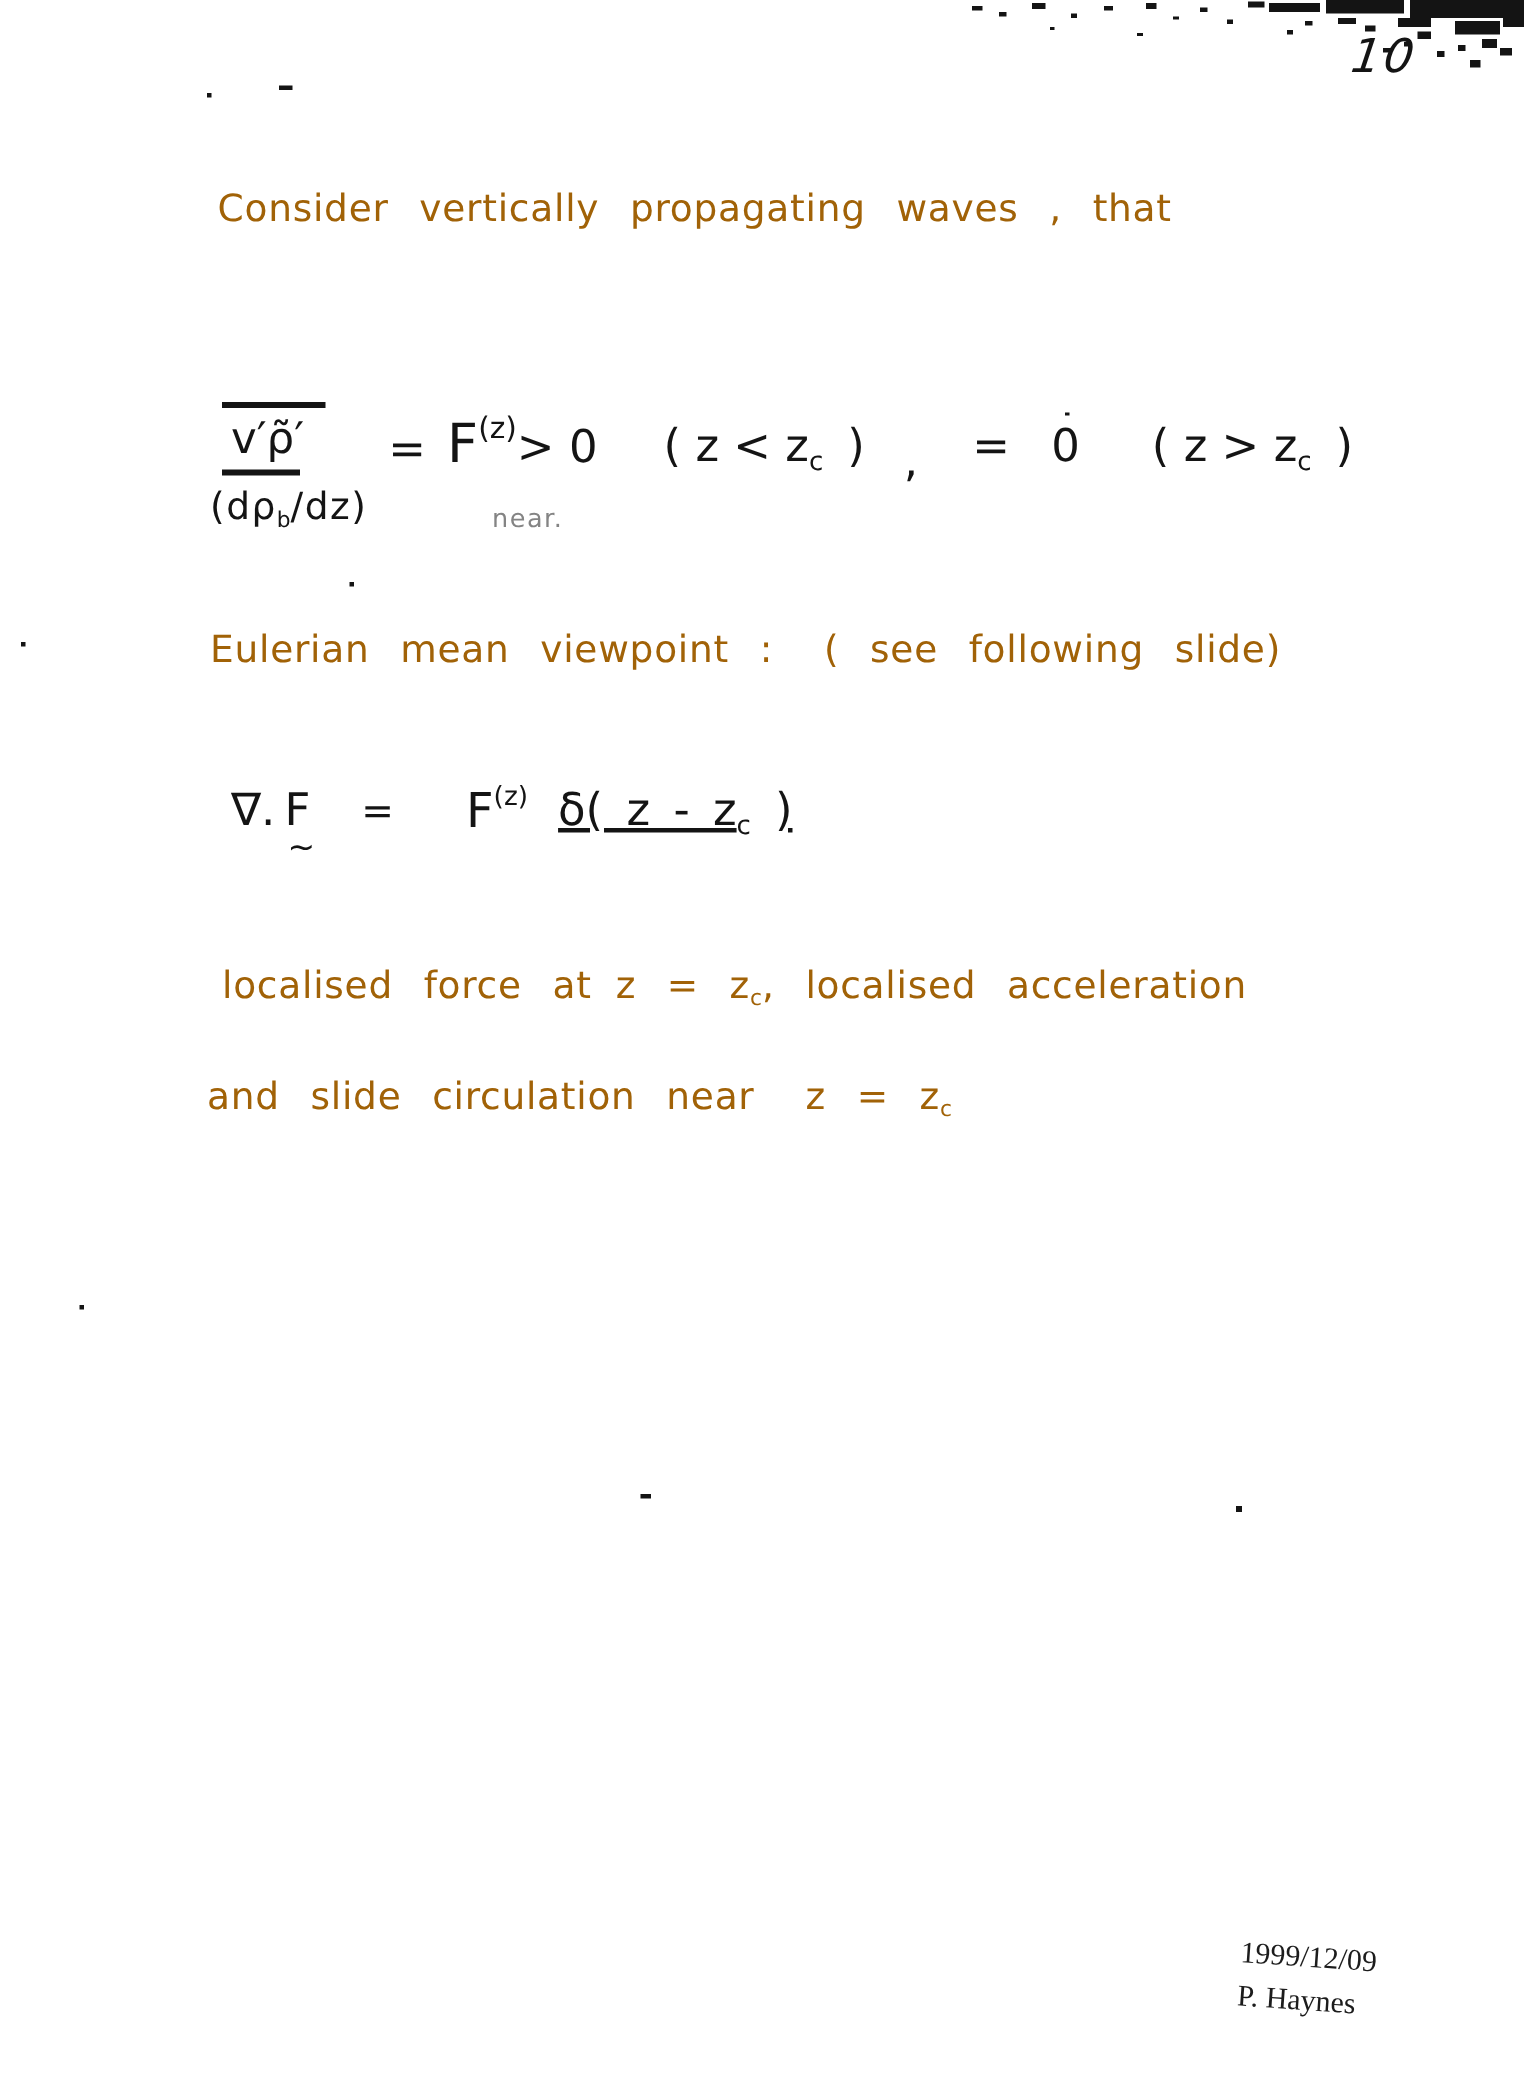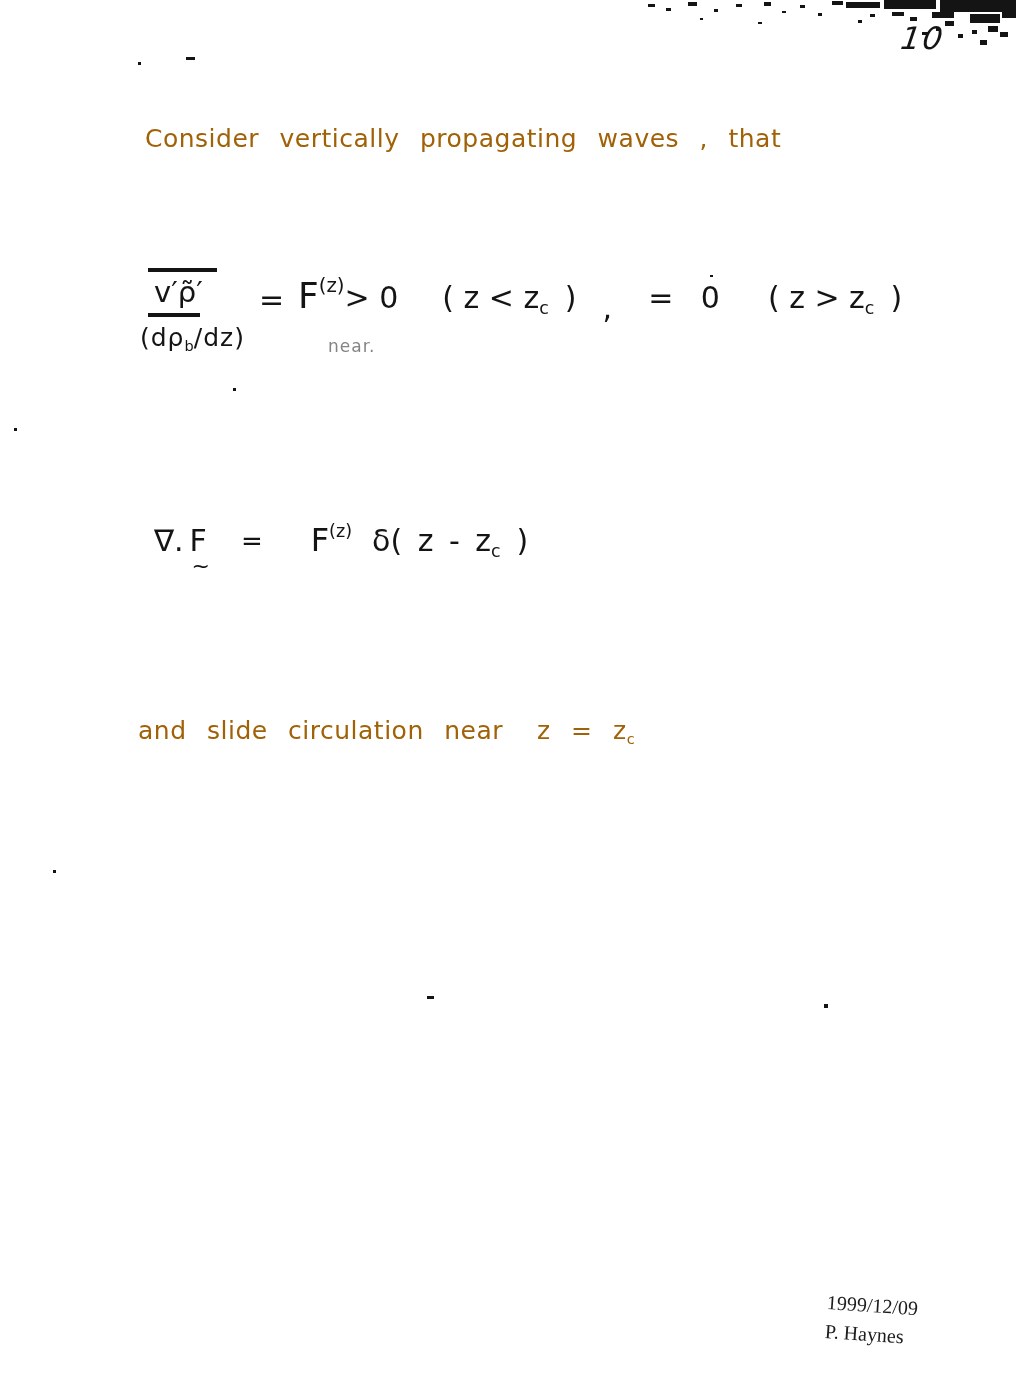--- a/index.html
+++ b/index.html
@@ -97,21 +97,21 @@
   .tem .nabla { margin-left: 30px; font-size: 30px; position: relative; top: -3px; }
   .tem .vecf  { position: relative; font-size: 30px; top: -3px; margin-left: 6px; }
   .tem .vecf .tilde {
     position: absolute;
     left: 2px;
     bottom: -20px;
     font-size: 22px;
   }
   .tem .equals { margin-left: 34px; position: relative; top: 0px; }
   .tem .fblock { margin-left: 48px; font-size: 32px; position: relative; top: -5px; }
-  .tem .delta  { margin-left: 20px; font-size: 30px; position: relative; top: -3px; word-spacing: 6px; }
+  .tem .delta  { margin-left: 20px; font-size: 30px; position: relative; top: -3px; word-spacing: 6px; text-decoration: underline; }
 
   
   .footer {
     position: absolute;
     left: 828px;
     top: 1288px;
     font-family: "Liberation Serif", "DejaVu Serif", serif;
     font-size: 20px;
     color: #1c1c1c;
     transform: rotate(4deg);
@@ -203,29 +203,35 @@
     <span class="equals">=</span>
     <span class="fblock"><span>F</span><span class="sup">(z)</span><span class="gt">&gt; 0</span>
       <span class="const-note">near.</span>
     </span>
     <span class="cond1"><span>( z &lt; z</span><span class="sub">c</span><span class="sgap">)</span></span>
     <span class="comma">,</span>
     <span class="eqz">= 0</span>
     <span class="cond2"><span>( z &gt; z</span><span class="sub">c</span><span class="sgap">)</span></span>
   </div>
 
+  <div class="hw prose" style="left:140px; top:418px;">
+    <span>Eulerian mean viewpoint :</span><span class="mgap">( see following slide)</span>
+  </div>
 
   <div class="tem">
     <span class="nabla">∇.</span>
     <span class="vecf"><span>F</span><span class="tilde">~</span></span>
     <span class="equals">=</span>
     <span class="fblock"><span>F</span><span class="sup">(z)</span></span>
     <span class="delta"><span>δ( z - z</span><span class="sub">c</span><span class="sgap">)</span></span>
   </div>
 
+  <div class="hw prose" style="left:148px; top:642px;">
+    <span>localised force at</span><span class="sgap">z = z</span><span class="sub">c</span><span>,  localised acceleration</span>
+  </div>
 
   <div class="hw prose" style="left:138px; top:716px;">
     <span>and slide circulation near</span><span class="mgap">z = z</span><span class="sub">c</span>
   </div>
 
   <div class="footer">
     <div>1999/12/09</div>
     <div>P. Haynes</div>
   </div>
 

